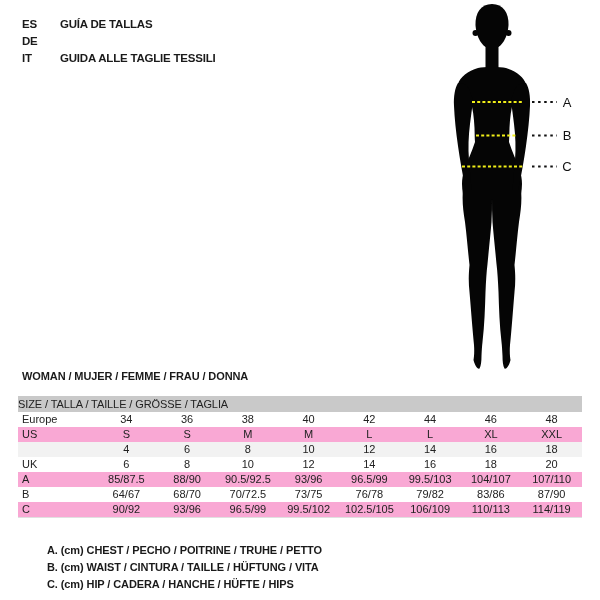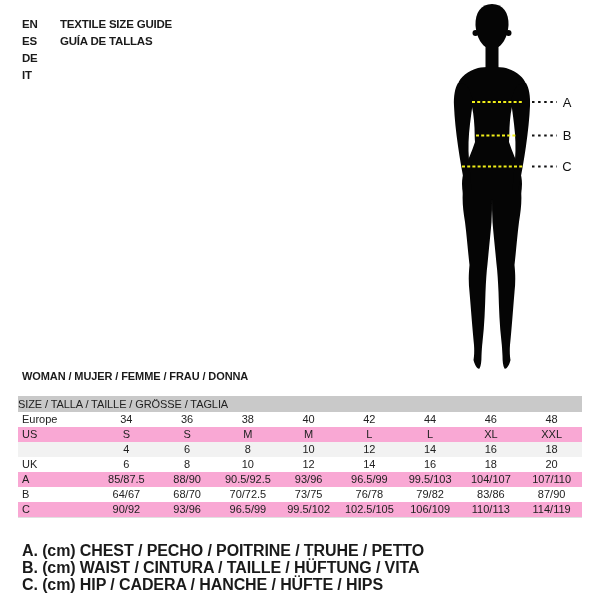--- a/index.html
+++ b/index.html
@@ -22,39 +22,36 @@
   .size-table { position:absolute; left:18px; top:396px; width:564px; font-size:11px; color:#222; border-bottom:1px solid #e0e0e0; }
   .thead { height:16px; line-height:16px; background:#c9c9c9; padding-left:0; color:#222; letter-spacing:-0.1px; }
   .trow { display:flex; height:15px; line-height:15px; }
   .trow .cell { flex:1; text-align:center; }
   .trow .cell.label { flex:0 0 74px; text-align:left; padding-left:4px; }
   .trow.white { background:#ffffff; }
   .trow.gray { background:#f9a8d4; }
   .trow.lightgray { background:#f2f2f2; }
   
   .legend { position:absolute; left:22px; top:542px; }
-  .legend-line { height:17px; line-height:17px; font-weight:bold; font-size:16px; letter-spacing:-0.1px; }
+  .legend-line { height:17px; line-height:17px; font-weight:bold; font-size:11px; letter-spacing:-0.1px;margin-left:25px; }
 </style>
 </head>
 <body>
 
 <div class="lang-block">
     <div class="lang-row">
-      <span class="lang-code">EN</span>
-      <span class="lang-label">TEXTILE SIZE GUIDE</span>
-    </div>
-    <div class="lang-row">
       <span class="lang-code">ES</span>
       <span class="lang-label">GUÍA DE TALLAS</span>
     </div>
     <div class="lang-row">
       <span class="lang-code">DE</span>
     </div>
     <div class="lang-row">
       <span class="lang-code">IT</span>
+      <span class="lang-label">GUIDA ALLE TAGLIE TESSILI</span>
     </div>
   </div>
 
 <div class="figure-wrap">
   <svg width="180" height="380" viewBox="0 0 180 380">
     <g fill="#050505" stroke="none">
 
       <path d="M72 4 C61 4 55 13 55.5 25 C56 36 62 49 72 49 C82 49 88 36 88.5 25 C89 13 83 4 72 4 Z"></path>
       <circle cx="55.5" cy="33" r="3"></circle>
       <circle cx="88.5" cy="33" r="3"></circle>

